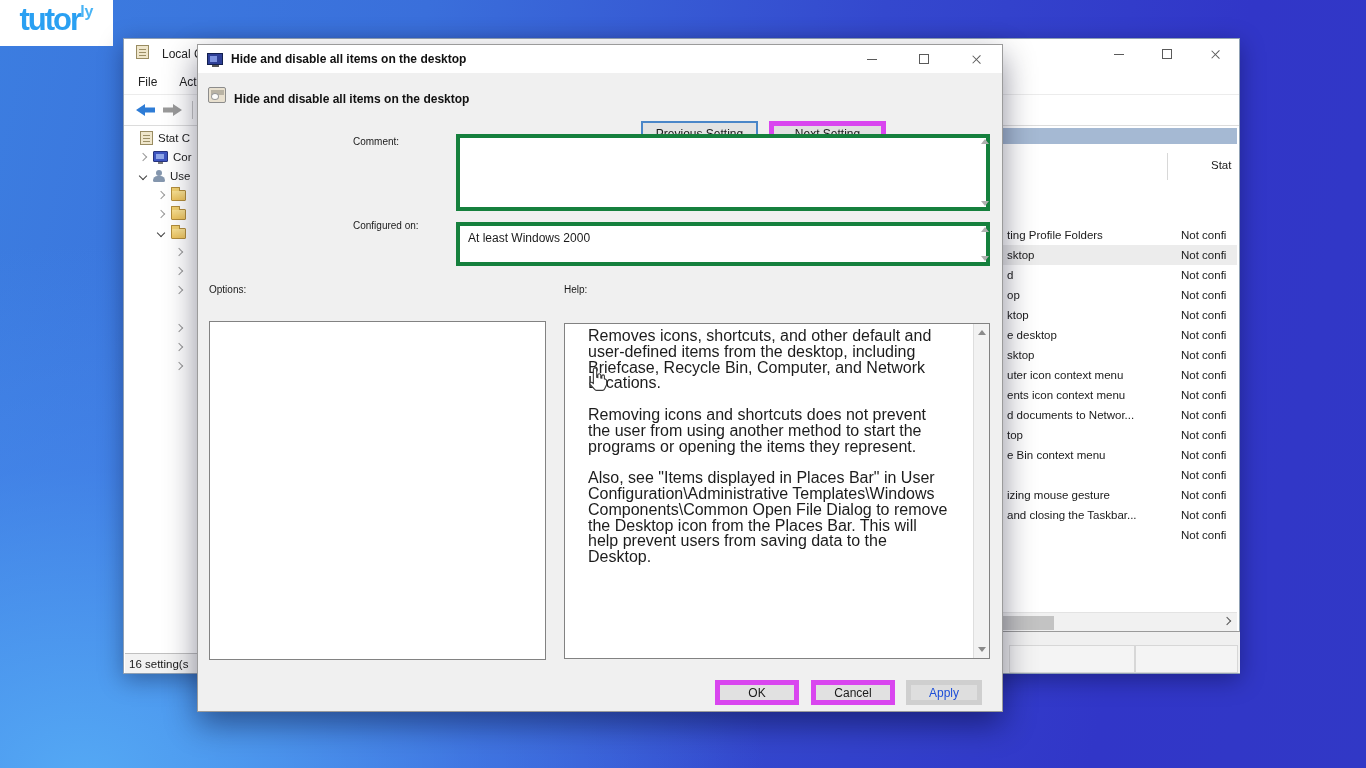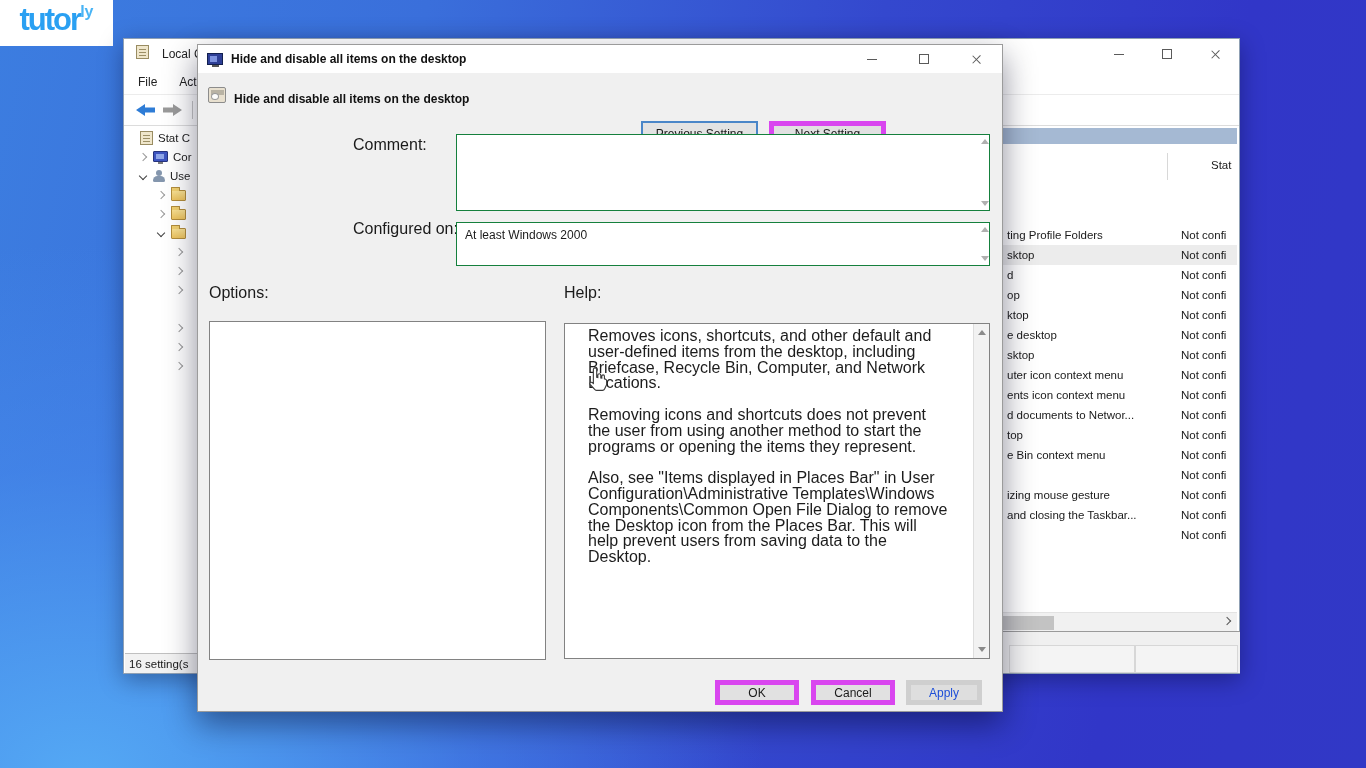--- a/index.html
+++ b/index.html
@@ -126,27 +126,27 @@
   .btn-next { position:absolute; left:571px; top:48px; width:117px; height:26px; }
 
   .radio-group { position:absolute; left:12px; top:89px; }
   .radio-row { height:29px; display:flex; align-items:center; }
   .radio-circle { width:13px; height:13px; border-radius:50%; border:1px solid #4e4e4e; background:#fdfdfd;
                   margin-right:8px; position:relative; flex:0 0 auto; }
   .radio-row.selected .radio-circle::after { content:""; position:absolute; left:3px; top:3px; width:5px; height:5px;
                   border-radius:50%; background:#2f2f2f; }
   .radio-label { font-size:12px; }
 
-  .field-label { position:absolute; font-size:16px; color:#1a1a1a; }
+  .field-label { position:absolute; font-size:10px; color:#1a1a1a; }
   .lbl-comment { left:155px; top:91px; }
   .lbl-supported { left:155px; top:175px; }
   .lbl-options { left:11px; top:239px; }
   .lbl-help { left:366px; top:239px; }
 
-  .scrollbox { position:absolute; background:#fff; border:1px solid #15803d; }
+  .scrollbox { position:absolute; background:#fff; border:4px solid #15803d; }
   .box-comment { left:258px; top:89px; width:534px; height:77px; }
   .box-supported { left:258px; top:177px; width:534px; height:44px; padding:5px 8px; font-size:12px; }
   .sb-up, .sb-down { position:absolute; right:4px; width:0; height:0;
         border-left:4px solid transparent; border-right:4px solid transparent; }
   .sb-up { top:5px; border-bottom:5px solid #b0b0b0; }
   .sb-down { bottom:5px; border-top:5px solid #b0b0b0; }
 
   .box-options { position:absolute; left:11px; top:276px; width:337px; height:339px;
                  background:#fff; border:1px solid #828282; }
   .box-help { position:absolute; left:366px; top:278px; width:426px; height:336px;

